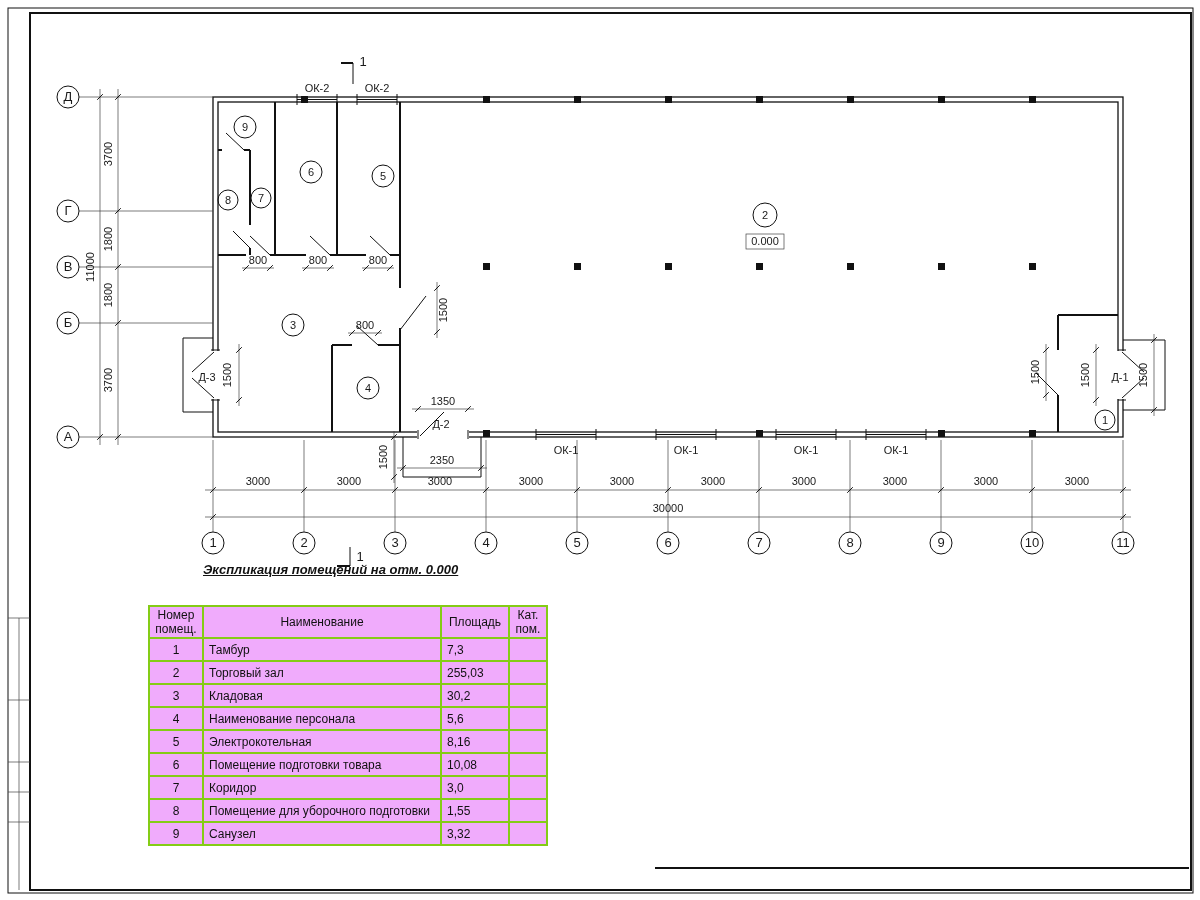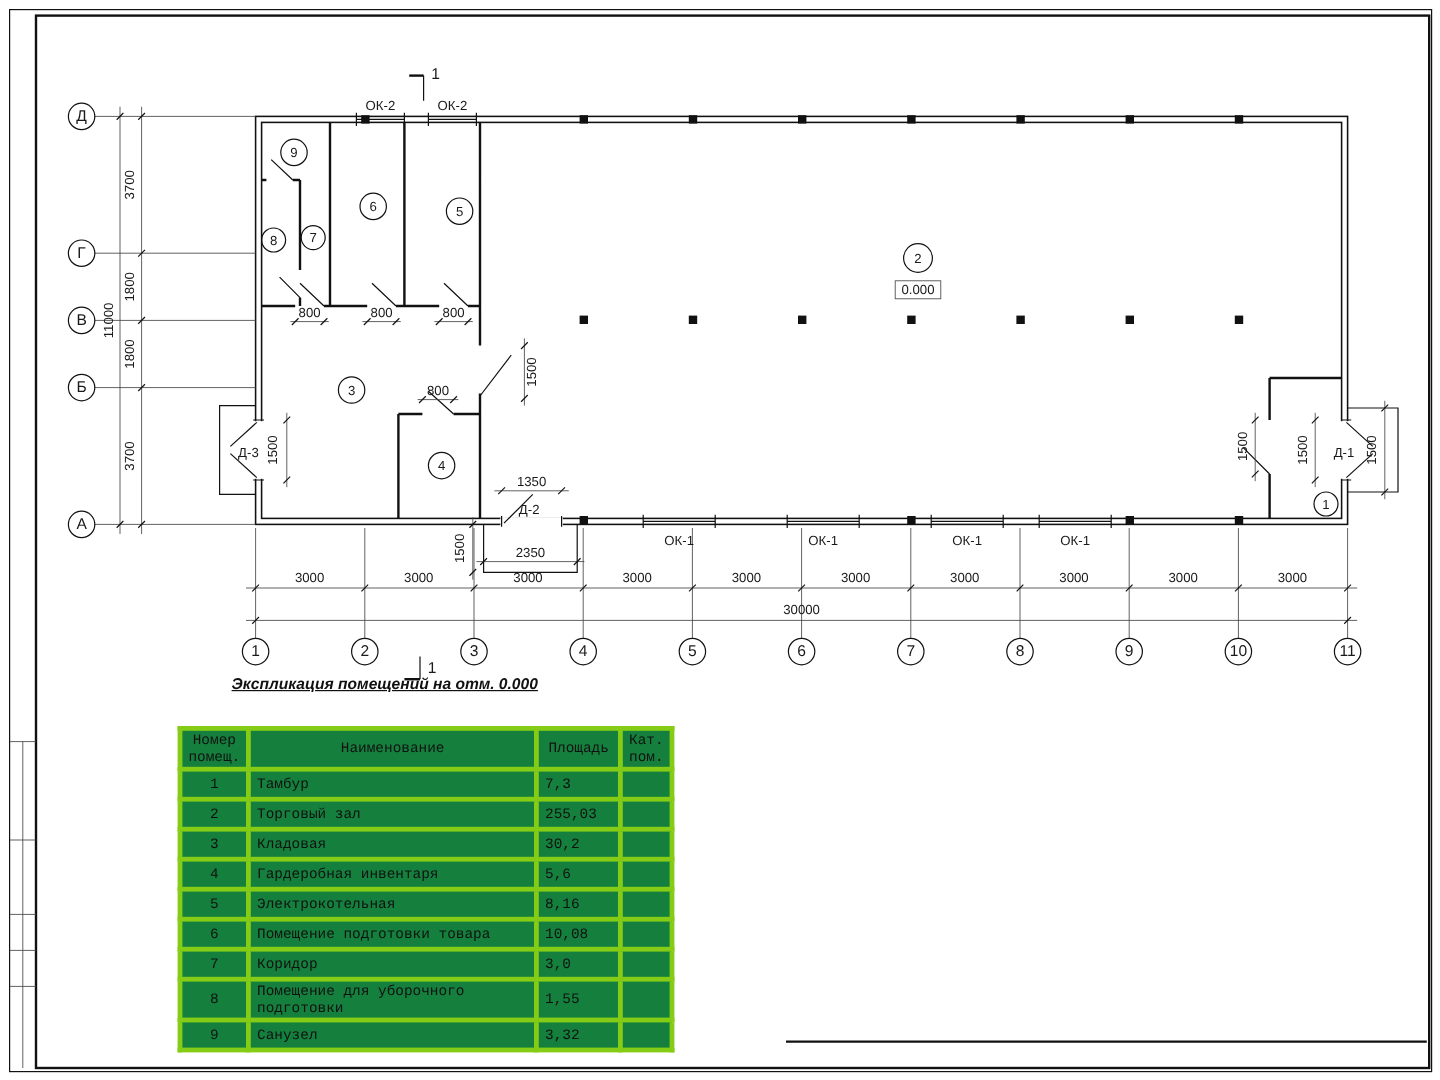--- a/index.html
+++ b/index.html
@@ -1,36 +1,36 @@
 <!DOCTYPE html>
 <html><head>
 <meta charset="utf-8">
 <style>
   html,body{margin:0;padding:0;background:#e8e8e8;font-family:"Liberation Sans",sans-serif;}
   #sheet{position:relative;width:1200px;height:900px;background:#fff;overflow:hidden;}
   #planTitle{position:absolute;left:440px;top:52px;width:400px;text-align:center;
     font:italic bold 13.5px "Liberation Sans",sans-serif;color:#111;text-decoration:underline;}
-  #schedTitle{position:absolute;left:193px;top:562px;
+  #schedTitle{position:absolute;left:203px;top:562px;
     font:italic bold 13px "Liberation Sans",sans-serif;color:#111;text-decoration:underline;}
   #drawing{position:absolute;left:0;top:0;}
   svg text{font-family:"Liberation Sans",sans-serif;fill:#1a1a1a;}
   .d{font-size:11px;text-anchor:middle;}
   .a{font-size:13px;text-anchor:middle;}
   .r{font-size:11px;text-anchor:middle;}
   .lbl{font-size:11px;text-anchor:middle;}
   .w1{stroke:#111;stroke-width:1.3;fill:none;}
   .w2{stroke:#111;stroke-width:2;fill:none;}
   .p1{stroke:#111;stroke-width:1;fill:none;}
   .thin{stroke:#444;stroke-width:0.7;fill:none;}
   .frame1{stroke:#111;stroke-width:1;fill:none;}
   .frame2{stroke:#111;stroke-width:2;fill:none;}
   #schedTable{position:absolute;left:148px;top:605px;border-collapse:collapse;
     font-size:12px;color:#111;}
-  #schedTable td,#schedTable th{border:4px solid #84cc16;padding:1px 5px;height:19px;
-    font-weight:normal;background:#15803d;font-family:Liberation Mono, monospace;}
+  #schedTable td,#schedTable th{border:2px solid #84cc16;padding:1px 5px;height:19px;
+    font-weight:normal;background:#f0abfc;}
   #schedTable th{text-align:center;vertical-align:middle;font-size:12px;}
   th.catH{font-size:10.5px;padding:1px 2px;}
   td.numC{width:42px;text-align:center;}
   td.nameC{width:226px;text-align:left;}
   td.areaC{width:56px;text-align:left;}
   td.catC{width:26px;}
 </style>
 </head>
 <body>
 
@@ -281,21 +281,21 @@
       <td class="catC"></td>
     </tr>
     <tr>
       <td class="numC">3</td>
       <td class="nameC">Кладовая</td>
       <td class="areaC">30,2</td>
       <td class="catC"></td>
     </tr>
     <tr>
       <td class="numC">4</td>
-      <td class="nameC">Гардеробная инвентаря</td>
+      <td class="nameC">Наименование персонала</td>
       <td class="areaC">5,6</td>
       <td class="catC"></td>
     </tr>
     <tr>
       <td class="numC">5</td>
       <td class="nameC">Электрокотельная</td>
       <td class="areaC">8,16</td>
       <td class="catC"></td>
     </tr>
     <tr>

